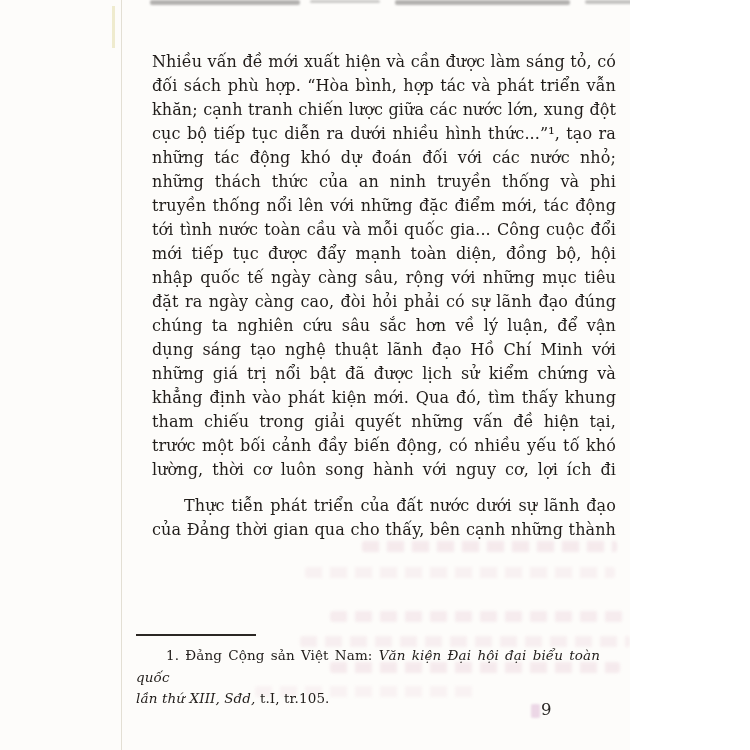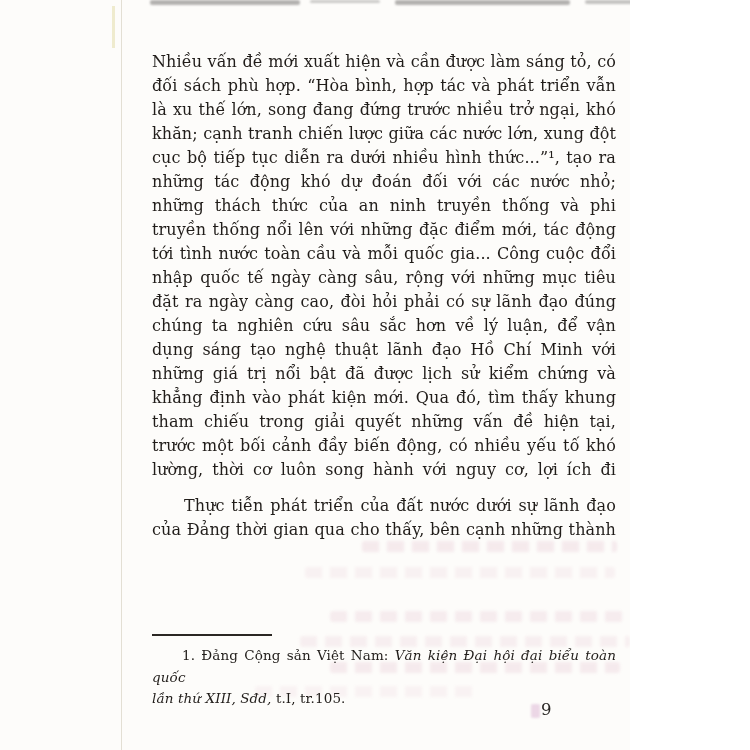--- a/index.html
+++ b/index.html
@@ -57,21 +57,21 @@
   .tline {
     height: 24px;
     text-align: justify;
     text-align-last: justify;
     white-space: normal;
   }
   .tline.end { text-align-last: left; }
   .tline.indent { text-indent: 32px; margin-top: 12px; }
   .footnote-block {
     position: absolute;
-    left: 152px; top: 634px;
+    left: 136px; top: 634px;
     width: 464px;
   }
   .footnote-rule {
     width: 120px; height: 2px;
     background: #2b2723;
     margin-bottom: 9px;
   }
   .fn-line {
     font-size: 13.5px;
     line-height: 21.5px;
@@ -113,27 +113,27 @@
   <div class="bleed" style="left:362px; top:541px; width:255px; opacity:.75;"></div>
   <div class="bleed" style="left:305px; top:567px; width:310px; opacity:.45;"></div>
   <div class="bleed" style="left:330px; top:611px; width:300px; opacity:.65;"></div>
   <div class="bleed" style="left:300px; top:636px; width:330px; opacity:.55;"></div>
   <div class="bleed" style="left:330px; top:662px; width:290px; opacity:.70;"></div>
   <div class="bleed" style="left:255px; top:686px; width:220px; opacity:.40;"></div>
 
   <div class="text-block">
     <div class="tline">Nhiều vấn đề mới xuất hiện và cần được làm sáng tỏ, có</div>
     <div class="tline">đối sách phù hợp. “Hòa bình, hợp tác và phát triển vẫn</div>
-    <div class="tline">là xu thế lớn, song đang đứng trước nhiều trở ngại, khó</div>
     <div class="tline">khăn; cạnh tranh chiến lược giữa các nước lớn, xung đột</div>
     <div class="tline">cục bộ tiếp tục diễn ra dưới nhiều hình thức...”¹, tạo ra</div>
     <div class="tline">những tác động khó dự đoán đối với các nước nhỏ;</div>
     <div class="tline">những thách thức của an ninh truyền thống và phi</div>
     <div class="tline">truyền thống nổi lên với những đặc điểm mới, tác động</div>
     <div class="tline">tới tình nước toàn cầu và mỗi quốc gia... Công cuộc đổi</div>
+    <div class="tline">mới tiếp tục được đẩy mạnh toàn diện, đồng bộ, hội</div>
     <div class="tline">nhập quốc tế ngày càng sâu, rộng với những mục tiêu</div>
     <div class="tline">đặt ra ngày càng cao, đòi hỏi phải có sự lãnh đạo đúng</div>
     <div class="tline">chúng ta nghiên cứu sâu sắc hơn về lý luận, để vận</div>
     <div class="tline">dụng sáng tạo nghệ thuật lãnh đạo Hồ Chí Minh với</div>
     <div class="tline">những giá trị nổi bật đã được lịch sử kiểm chứng và</div>
     <div class="tline">khẳng định vào phát kiện mới. Qua đó, tìm thấy khung</div>
     <div class="tline">tham chiếu trong giải quyết những vấn đề hiện tại,</div>
     <div class="tline">trước một bối cảnh đầy biến động, có nhiều yếu tố khó</div>
     <div class="tline">lường, thời cơ luôn song hành với nguy cơ, lợi ích đi</div>
     <div class="tline indent">Thực tiễn phát triển của đất nước dưới sự lãnh đạo</div>

